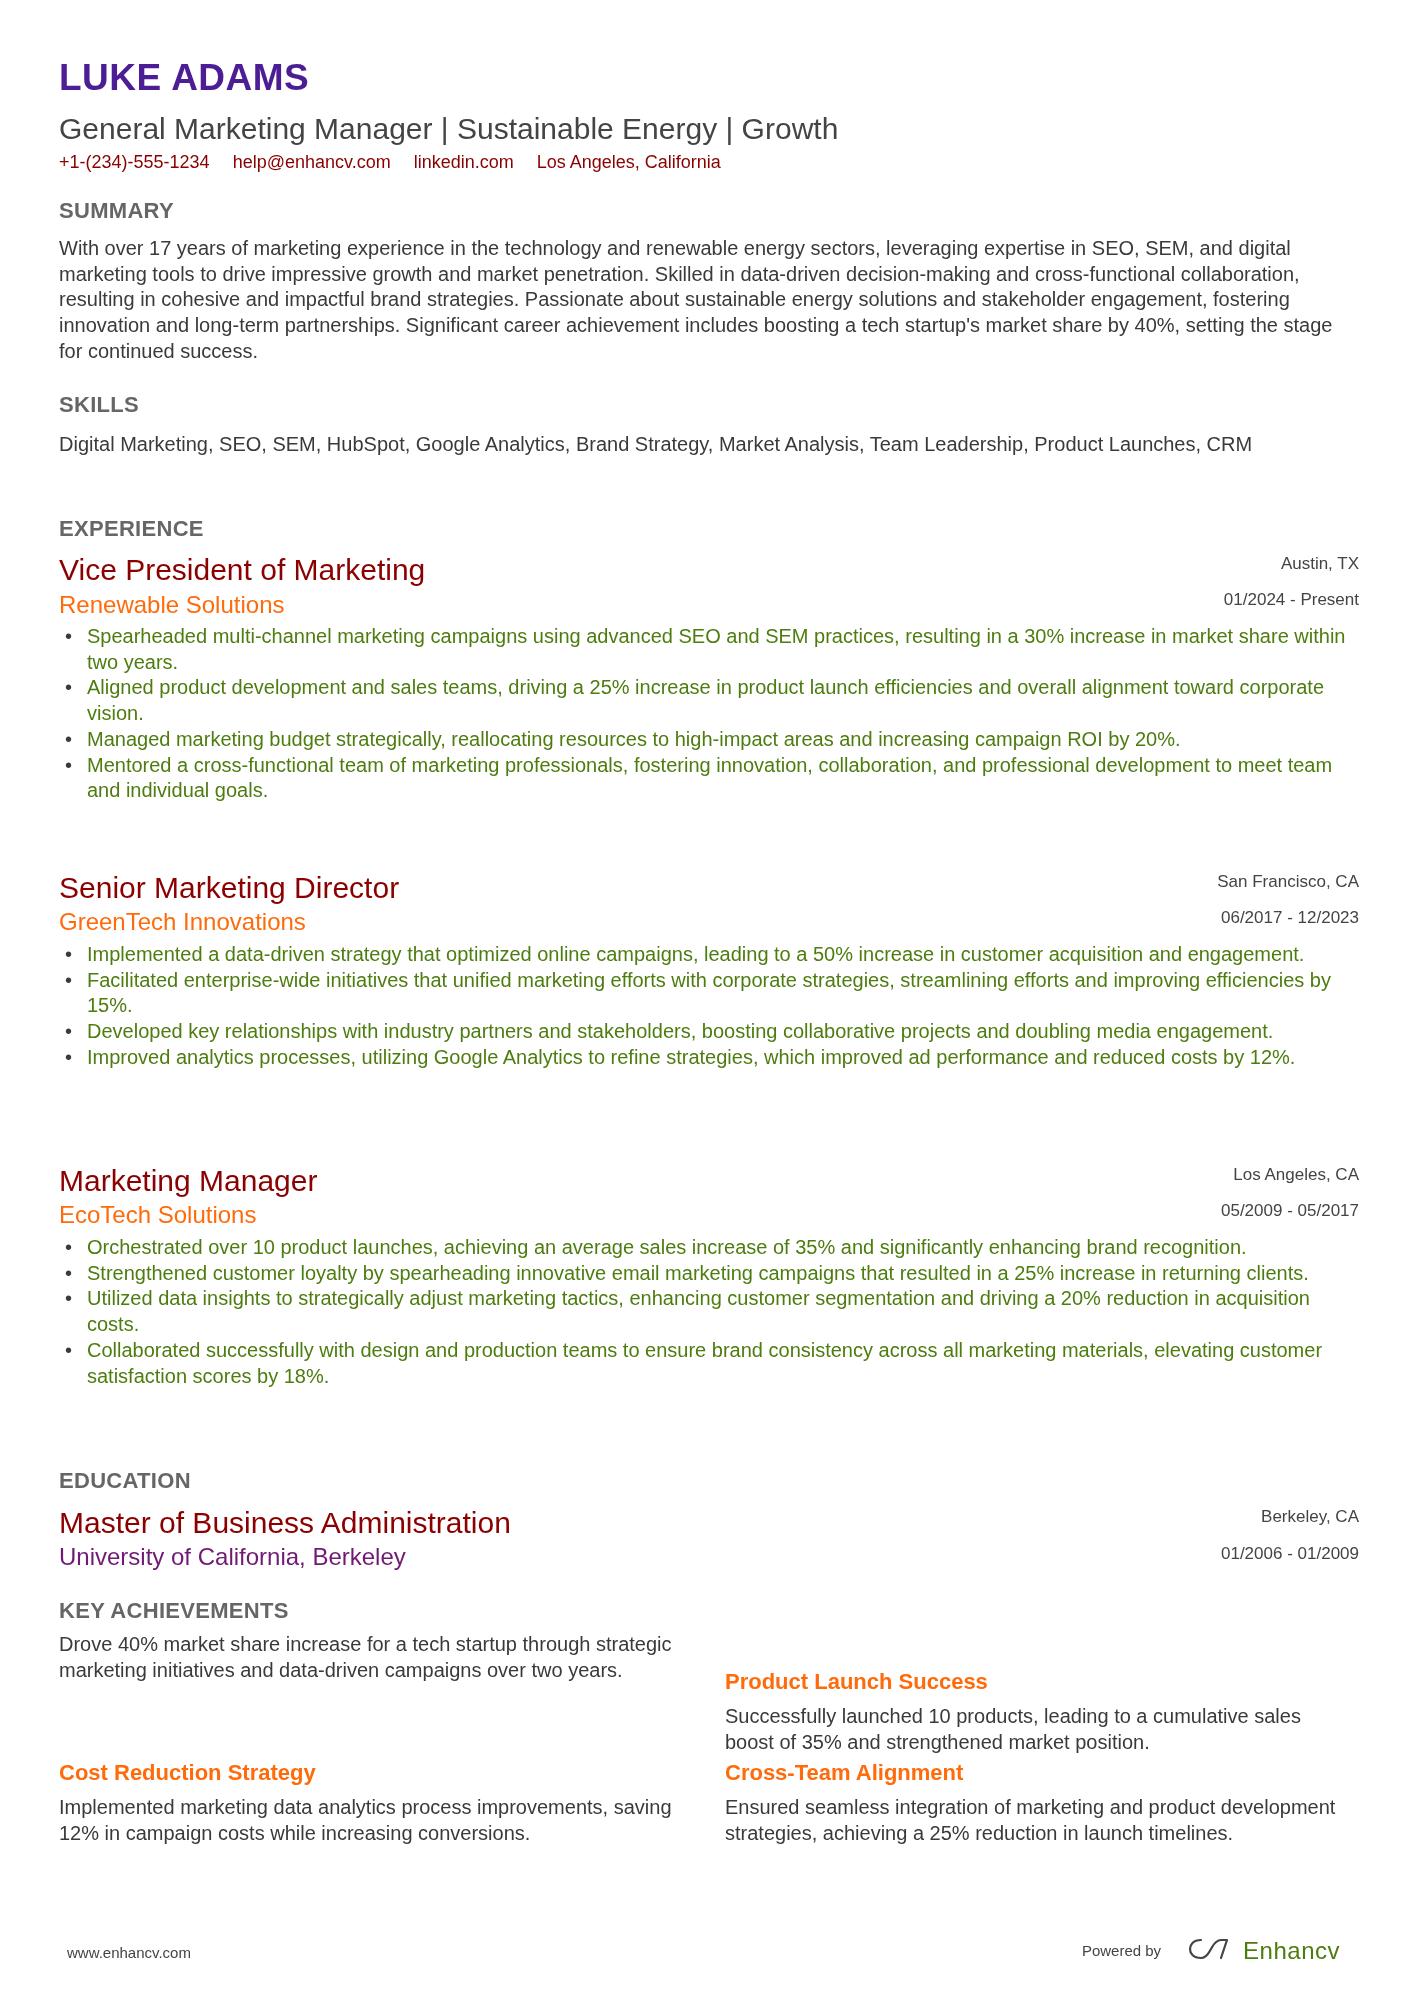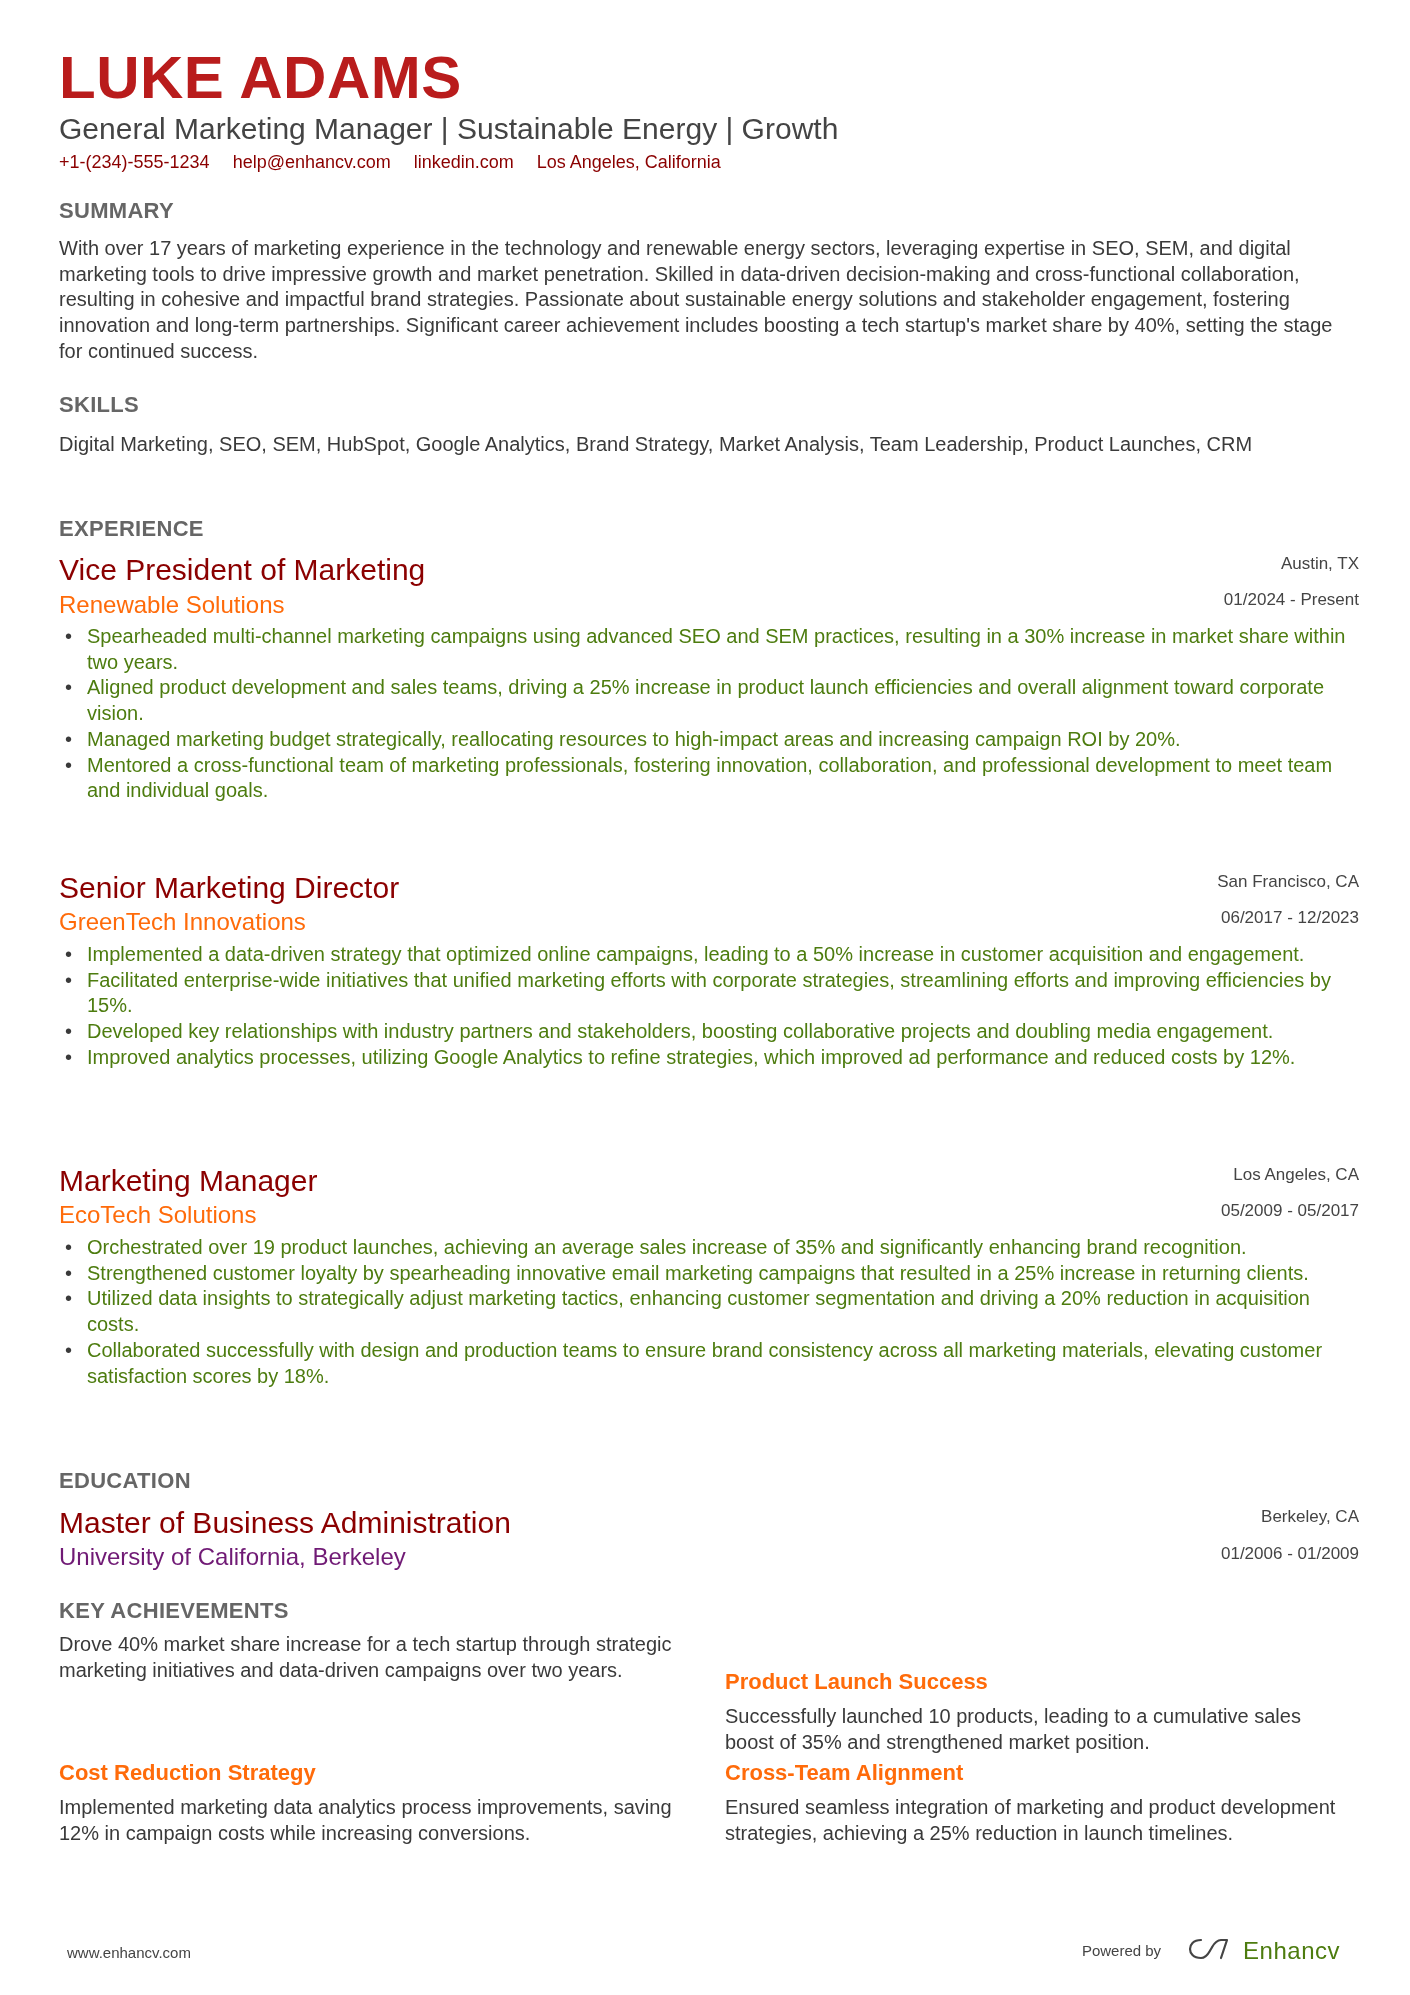--- a/index.html
+++ b/index.html
@@ -1,19 +1,19 @@
 <!DOCTYPE html>
 <html><head>
 <meta charset="utf-8">
 <style>
   html, body { margin: 0; padding: 0; background: #ffffff; }
   body { width: 1410px; height: 1995px; position: relative; overflow: hidden;
          font-family: "Liberation Sans", "DejaVu Sans", sans-serif; color: #3a3a3a; }
   .page { position: absolute; left: 59px; top: 0; width: 1300px; }
-  .name { position: absolute; top: 46px; left: 0; font-size: 60px; font-weight: 700; color: #b91c1c; letter-spacing: 0.5px; line-height: 64px; }
+  .name { position: absolute; top: 46px; left: 0; font-size: 37px; font-weight: 700; color: #4c1d95; letter-spacing: 0.5px; line-height: 64px; }
   .title { position: absolute; top: 110px; left: 0; font-size: 30px; color: #444; line-height: 38px; }
   .contact { position: absolute; top: 150px; left: 0; font-size: 18px; color: #8b0000; line-height: 24px; white-space: nowrap; }
   .contact span { margin-right: 18px; }
   .sec-h { position: absolute; left: 0; font-size: 22px; font-weight: 700; color: #666; letter-spacing: 0.3px; line-height: 28px; }
   .body-text { position: absolute; left: 0; width: 1300px; font-size: 20px; line-height: 25.7px; color: #3a3a3a; }
   .role { position: absolute; left: 0; font-size: 30px; color: #8b0000; line-height: 36px; }
   .company { position: absolute; left: 0; font-size: 24px; color: #ff6b0a; line-height: 30px; }
   .meta { position: absolute; right: 0; font-size: 17px; color: #444; text-align: right; line-height: 22px; width: 400px; }
   ul.bullets { position: absolute; left: 0; margin: 0; padding: 0 0 0 28px; width: 1272px; list-style: none; font-size: 20px; line-height: 25.7px; color: #4d7c0f; }
   ul.bullets li { position: relative; }
@@ -74,21 +74,21 @@
       <li>Improved analytics processes, utilizing Google Analytics to refine strategies, which improved ad performance and reduced costs by 12%.</li>
     </ul>
   </div>
 
   <div>
     <div class="role" style="top:1163px">Marketing Manager</div>
     <div class="meta" style="top:1164px">Los Angeles, CA</div>
     <div class="company" style="top:1200px">EcoTech Solutions</div>
     <div class="meta" style="top:1200px">05/2009 - 05/2017</div>
     <ul class="bullets" style="top:1235px">
-      <li>Orchestrated over 19 product launches, achieving an average sales increase of 35% and significantly enhancing brand recognition.</li>
+      <li>Orchestrated over 10 product launches, achieving an average sales increase of 35% and significantly enhancing brand recognition.</li>
       <li>Strengthened customer loyalty by spearheading innovative email marketing campaigns that resulted in a 25% increase in returning clients.</li>
       <li>Utilized data insights to strategically adjust marketing tactics, enhancing customer segmentation and driving a 20% reduction in acquisition costs.</li>
       <li>Collaborated successfully with design and production teams to ensure brand consistency across all marketing materials, elevating customer satisfaction scores by 18%.</li>
     </ul>
   </div>
 
   <div class="sec-h" style="top:1467px">EDUCATION</div>
   <div class="role" style="top:1505px">Master of Business Administration</div>
   <div class="meta" style="top:1506px">Berkeley, CA</div>
   <div class="edu-school" style="top:1542px">University of California, Berkeley</div>

